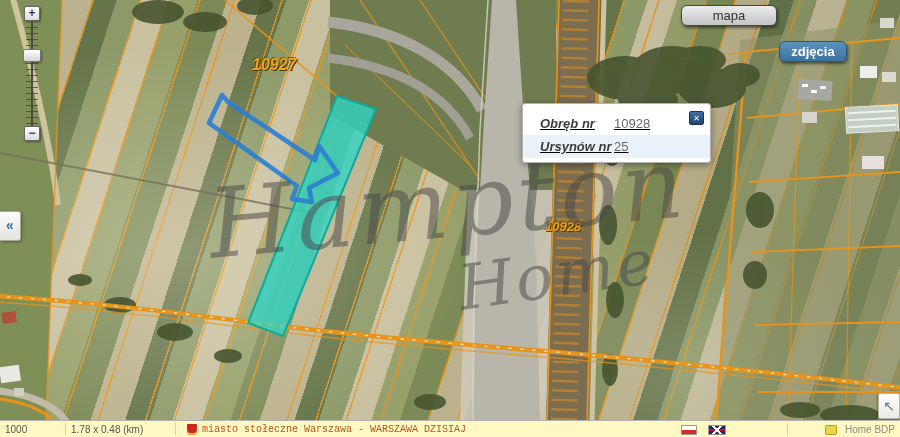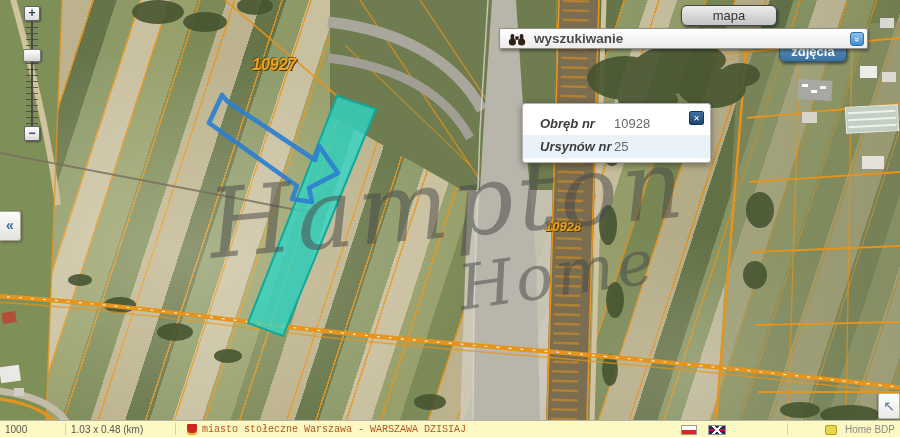--- a/index.html
+++ b/index.html
@@ -71,21 +71,21 @@
     color:#eaf4ff;font-size:9px;font-weight:bold;text-align:center;line-height:13px;cursor:pointer;}
   .search-toggle span{display:inline-block;transform:rotate(90deg);}
 
   
   .popup{position:absolute;left:522px;top:103px;width:189px;z-index:6;background:#fff;
     border:1px solid #b2b2b2;border-radius:3px;box-shadow:0 2px 7px rgba(0,0,0,.4);
     padding:8px 0 4px 0;}
   .popup-close{position:absolute;right:6px;top:7px;width:15px;height:14px;
     background:linear-gradient(#3f6f9e,#1d4470);border:1px solid #16365a;border-radius:2px;
     color:#fff;font-size:8px;line-height:13px;text-align:center;cursor:pointer;}
-  .prow{display:flex;padding:4px 10px 4px 17px;font-size:13px;min-height:22px;align-items:flex-end;}
+  .prow{display:flex;padding:4px 10px 4px 17px;font-size:13px;min-height:22px;align-items:flex-end;text-decoration:underline;}
   .prow:nth-child(odd){background:#eaf2f9;}
   .prow.r3{background:#d9e7f3;}
   .prow .pl{width:74px;flex:0 0 74px;font-weight:bold;font-style:italic;color:#3c3c3c;line-height:15px;}
   .prow .pv{color:#666;line-height:15px;}
 
   
   .corner-btn{position:absolute;left:878px;top:393px;width:22px;height:26px;z-index:5;
     background:linear-gradient(#ffffff,#e9e9e5);border:1px solid #b5b5ae;border-radius:2px;
     color:#5b7aa2;font-size:14px;text-align:center;line-height:24px;cursor:pointer;
     box-shadow:-1px 1px 2px rgba(0,0,0,.3);}
@@ -225,56 +225,41 @@
 
   <div id="zoom-in" class="zbtn">+</div>
   <div class="ztrack"></div>
   <div class="zhandle"></div>
   <div id="zoom-out" class="zbtn">−</div>
   <div class="collapse-tab">«</div>
 
   <div id="tab-mapa" class="tab">mapa</div>
   <div id="tab-zdjecia" class="tab">zdjęcia</div>
 
-  <div class="searchbar">
-    <svg class="binoc" width="18" height="13" viewBox="0 0 18 13">
-      <g fill="#32211a">
-        <rect x="2.6" y="1" width="3.6" height="6" rx="1.6"></rect>
-        <rect x="11.8" y="1" width="3.6" height="6" rx="1.6"></rect>
-        <rect x="7.3" y="3.4" width="3.4" height="3.4"></rect>
-        <circle cx="4.4" cy="9" r="3.6"></circle>
-        <circle cx="13.6" cy="9" r="3.6"></circle>
-      </g>
-    </svg>
-    <span class="search-text">wyszukiwanie</span>
-    <div class="search-toggle">
-      <span>»</span>
-    </div>
-  </div>
 
   <div class="popup">
     <div class="popup-close">✕</div>
     <div class="prow">
       <div class="pl">Obręb nr</div>
       <div class="pv">10928</div>
     </div>
     <div class="prow">
       <div class="pl">Ursynów nr</div>
       <div class="pv">25</div>
     </div>
   </div>
 
   <div class="corner-btn">
     <span>↖</span>
   </div>
 
   <div class="statusbar">
     <span class="sb" style="left:5px">1000</span>
     <div class="sb-divider" style="left:65px"></div>
-    <span class="sb" style="left:71px">1.03 x 0.48 (km)</span>
+    <span class="sb" style="left:71px">1.78 x 0.48 (km)</span>
     <div class="sb-divider" style="left:175px"></div>
     <div class="crest"></div>
     <span class="sb attr-link" style="left:202px">miasto stołeczne Warszawa - WARSZAWA DZISIAJ</span>
     <div class="flag flag-pl"></div>
     <div class="flag flag-uk"></div>
     <div class="sb-divider" style="left:787px"></div>
     <div class="res-icon"></div>
     <span class="sb res-text">Home BDP</span>
   </div>
 

